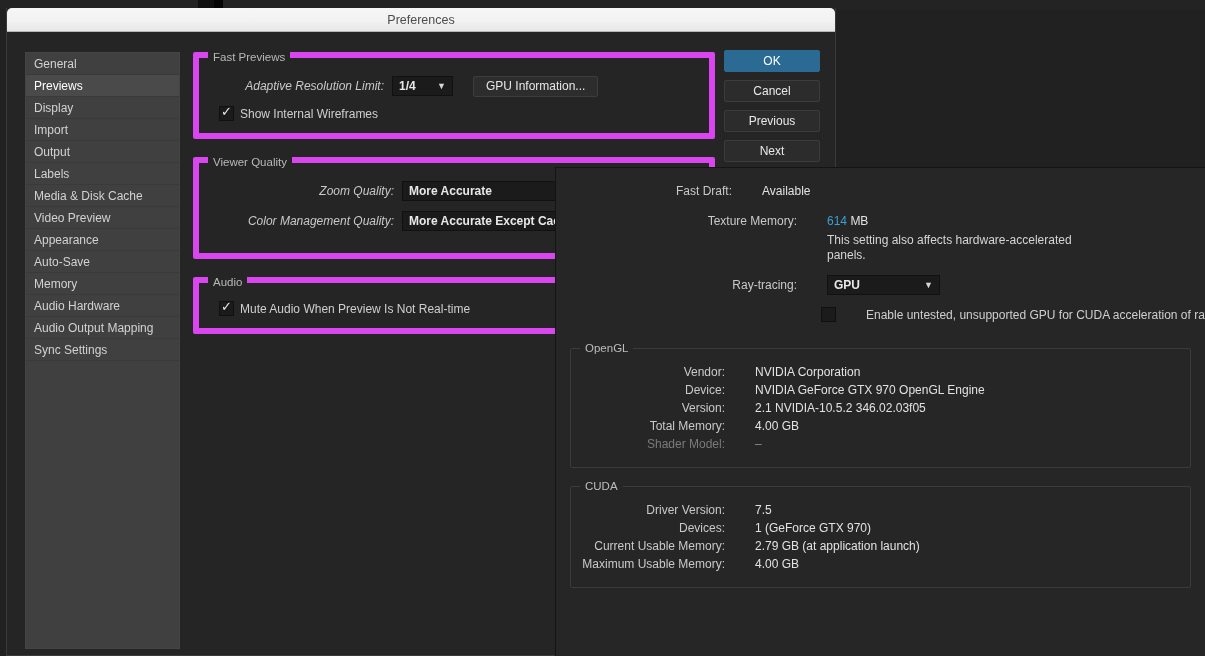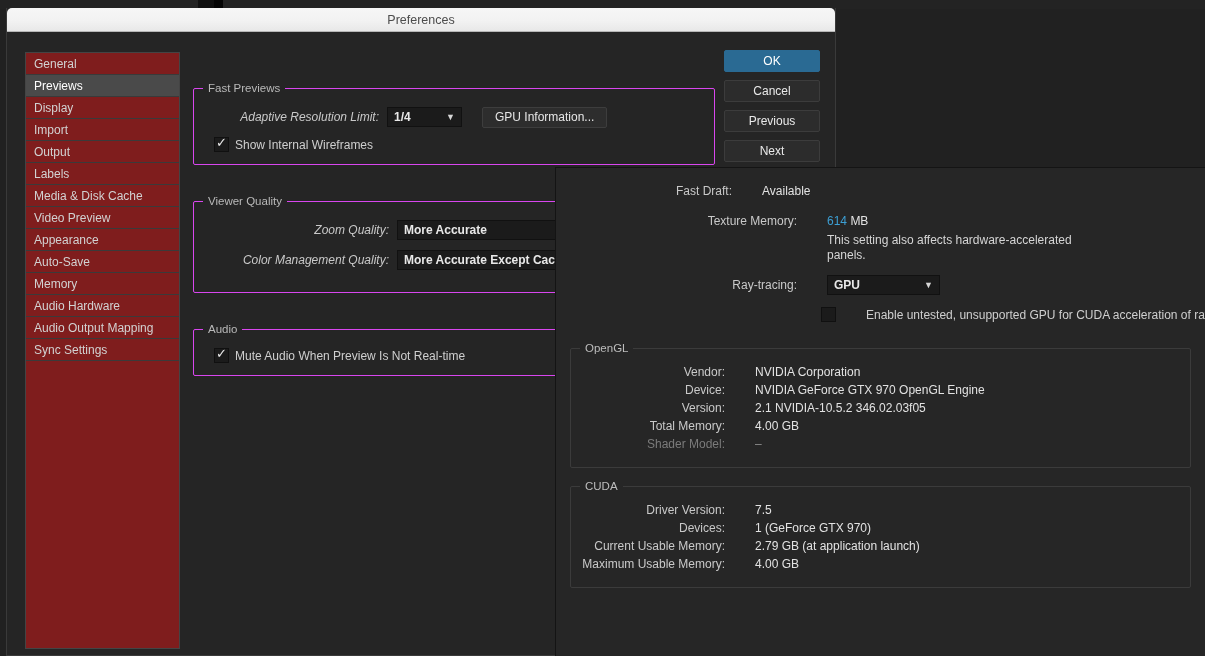--- a/index.html
+++ b/index.html
@@ -65,21 +65,21 @@
     background: #252525;
   }
 
   
   #prefs-sidebar {
     position: absolute;
     left: 18px;
     top: 20px;
     width: 155px;
     bottom: 6px;
-    background: #7f1d1d;
+    background: #404040;
     border: 1px solid #444;
     box-sizing: border-box;
     overflow: hidden;
   }
   .sb-item {
     height: 22px;
     line-height: 22px;
     padding-left: 8px;
     border-bottom: 1px solid #3a3a3a;
     color: #d2d2d2;
@@ -96,25 +96,24 @@
   #prefs-main {
     position: absolute;
     left: 186px;
     top: 20px;
     right: 120px;
     bottom: 6px;
   }
   .group {
     position: relative;
     margin-bottom: 18px;
-    border: 1px solid #d946ef;
+    border: 6px solid #d946ef;
     border-radius: 2px;
     padding: 14px 10px 12px 10px;
     box-sizing: border-box;
-    margin-top: 36px;
   }
   .group > .group-label {
     position: absolute;
     top: -7px;
     left: 9px;
     background: #252525;
     padding: 0 5px;
     color: #b9b9b9;
     font-size: 11.5px;
   }
@@ -327,21 +326,21 @@
         <div class="sb-item"><span>Sync Settings</span></div>
       </div>
 
     <div id="prefs-main">
 
       <div class="group">
         <span class="group-label">Fast Previews</span>
 
         <div class="form-row">
           <span class="form-label" style="width:175px">Adaptive Resolution Limit:</span>
-          <div class="select-box" style="width:75px">
+          <div class="select-box" style="width:61px">
             <span>1/4</span>
             <span class="caret">▼</span>
           </div>
           <div class="btn" style="margin-left:20px">GPU Information...</div>
         </div>
 
         <div class="chk-row" style="margin-left:10px">
           <span class="chkbox checked"></span>
           <span class="chk-label">Show Internal Wireframes</span>
         </div>

